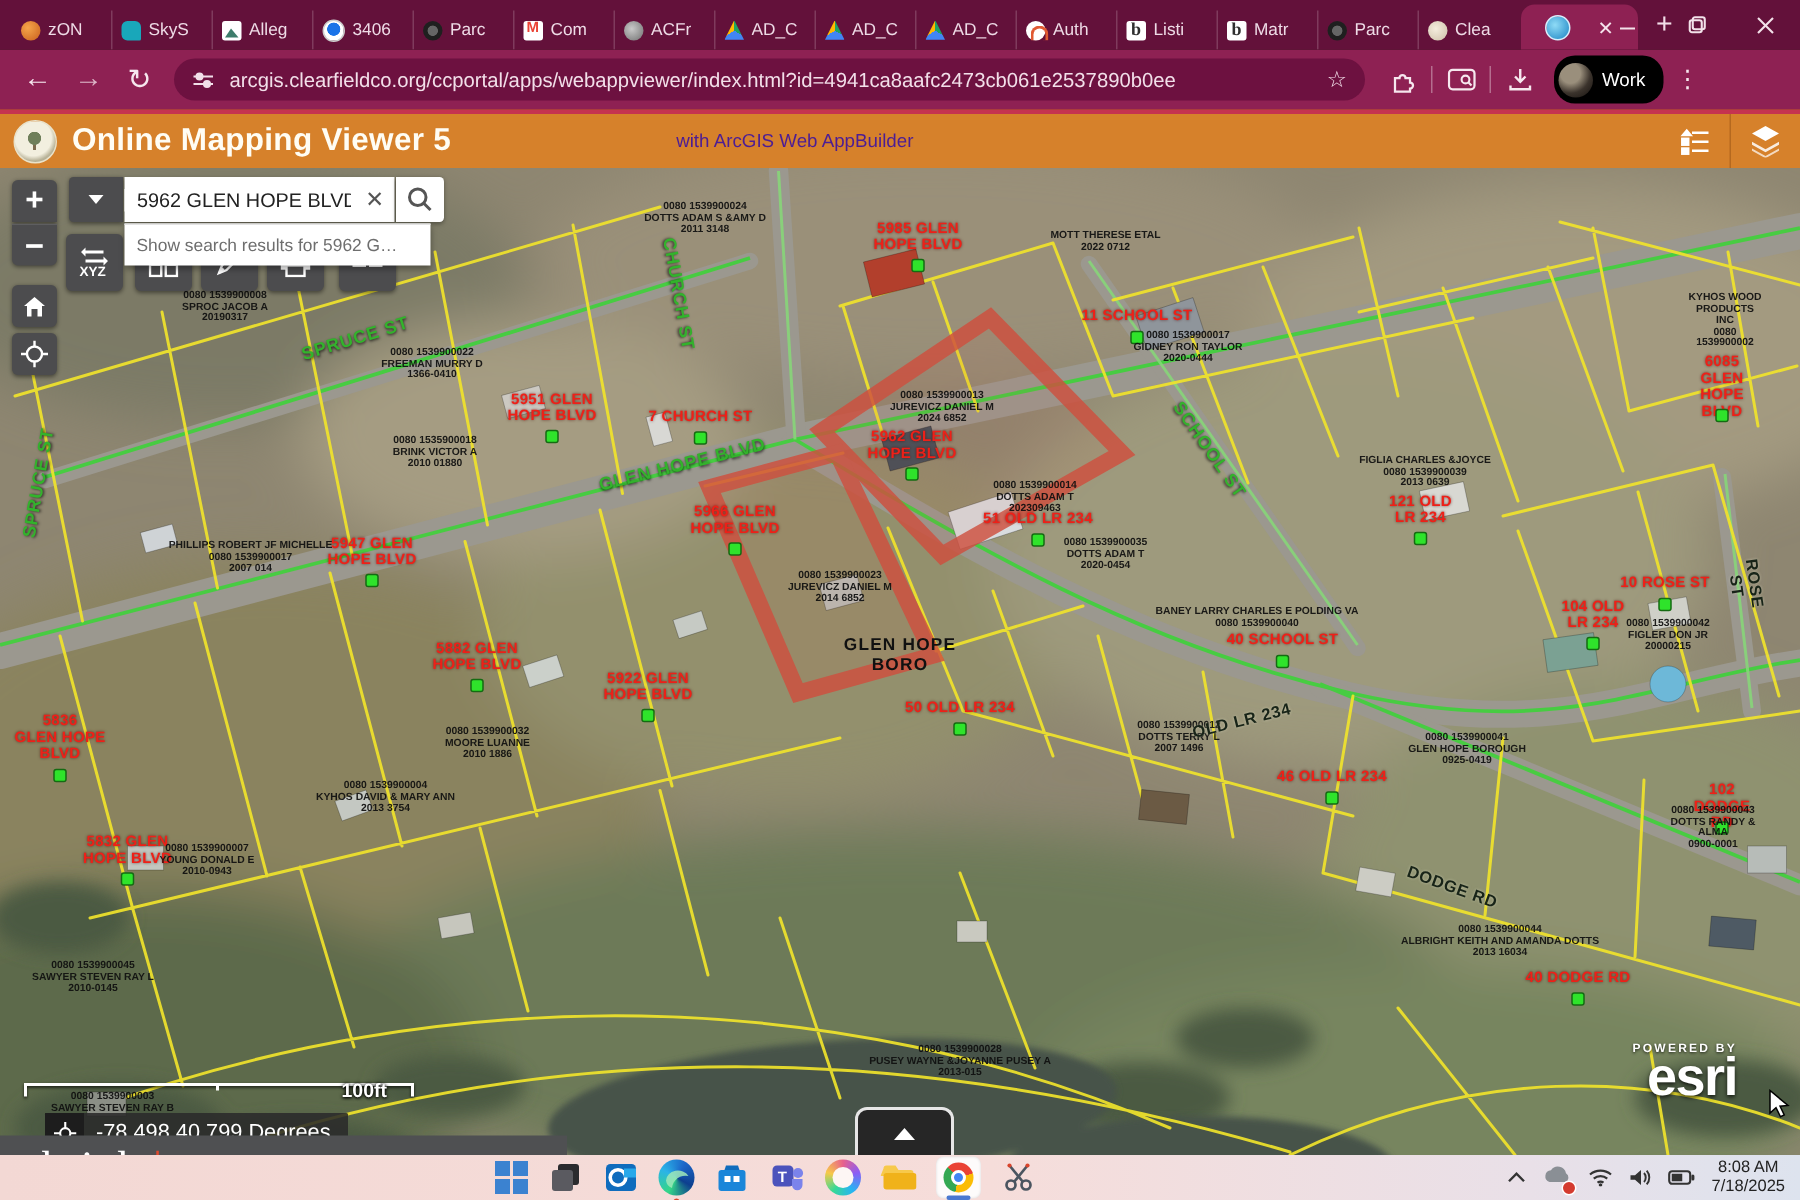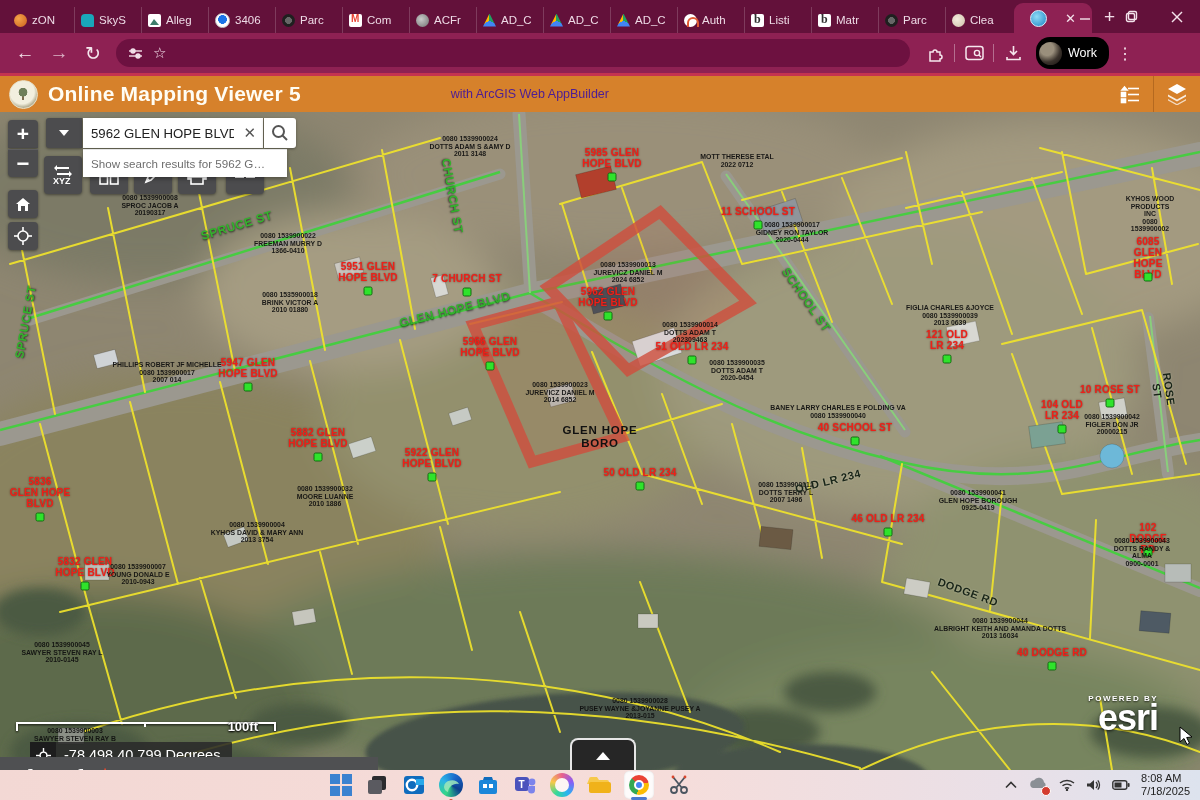--- a/index.html
+++ b/index.html
@@ -165,21 +165,21 @@
   #chromewrap{width:30px;height:28px;background:#fdfbfb;border-radius:5px;display:flex;
     align-items:center;justify-content:center;position:relative;cursor:pointer;
     box-shadow:inset 0 0 2px rgba(0,0,0,.15);}
   #chromewrap::after{content:"";position:absolute;bottom:-1px;left:7px;width:16px;height:3px;
     background:#4a78d0;border-radius:2px;}
   .chrome-logo{width:20px;height:20px;border-radius:50%;
     background:conic-gradient(from -45deg,#ea4335 0 33%,#fbbc05 33% 66%,#34a853 66% 100%);position:relative;}
   .chrome-logo::after{content:"";position:absolute;left:5px;top:5px;width:10px;height:10px;
     background:#4285f4;border:2px solid #fff;border-radius:50%;box-sizing:border-box;}
   #tray{margin-left:auto;display:flex;align-items:center;gap:11px;padding-right:10px;}
-  #clock{text-align:left;color:#222;font-size:11px;line-height:1.2;cursor:default;}
+  #clock{text-align:center;color:#222;font-size:11px;line-height:1.2;cursor:default;}
 </style>
 </head>
 <body>
 
 <div id="stage">
 
   <div id="tabstrip">
     <div id="tabs">
         <div class="tab">
           <span class="ti ti-zone"></span>
@@ -274,20 +274,21 @@
     <div class="navbtn">↻</div>
     <div id="urlpill">
       <svg id="siteinfo" width="15" height="13">
         <g stroke="#f2dfe9" stroke-width="1.4" fill="#f2dfe9">
           <line x1="1" y1="4" x2="14" y2="4"></line>
             <circle cx="5" cy="4" r="2"></circle>
           <line x1="1" y1="9" x2="14" y2="9"></line>
             <circle cx="10" cy="9" r="2"></circle>
         </g>
       </svg>
+      <span id="urltext">arcgis.clearfieldco.org/ccportal/apps/webappviewer/index.html?id=4941ca8aafc2473cb061e2537890b0ee</span>
       <span id="urlstar">☆</span>
     </div>
     <div class="tbicon" style="margin-left:10px;">
       <svg width="17" height="17">
           <path d="M3 7 h3 a2 2 0 1 1 4 0 h3 v3 a2 2 0 1 1 0 4 v2 h-10 z" fill="none" stroke="#f6e7ee" stroke-width="1.5"></path>
         </svg>
     </div>
     <div class="tbdivider"></div>
     <div class="tbicon">
       <svg width="19" height="16">

